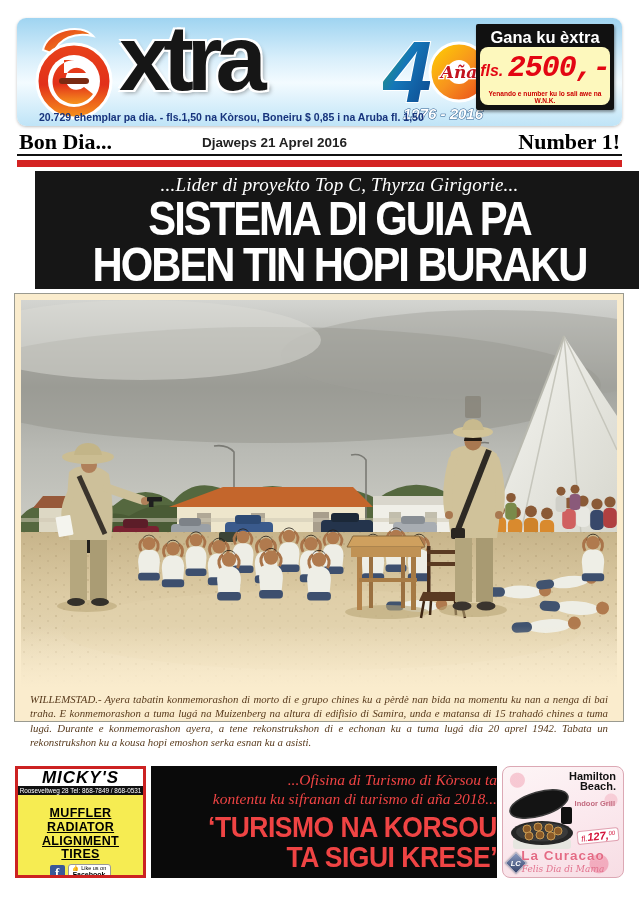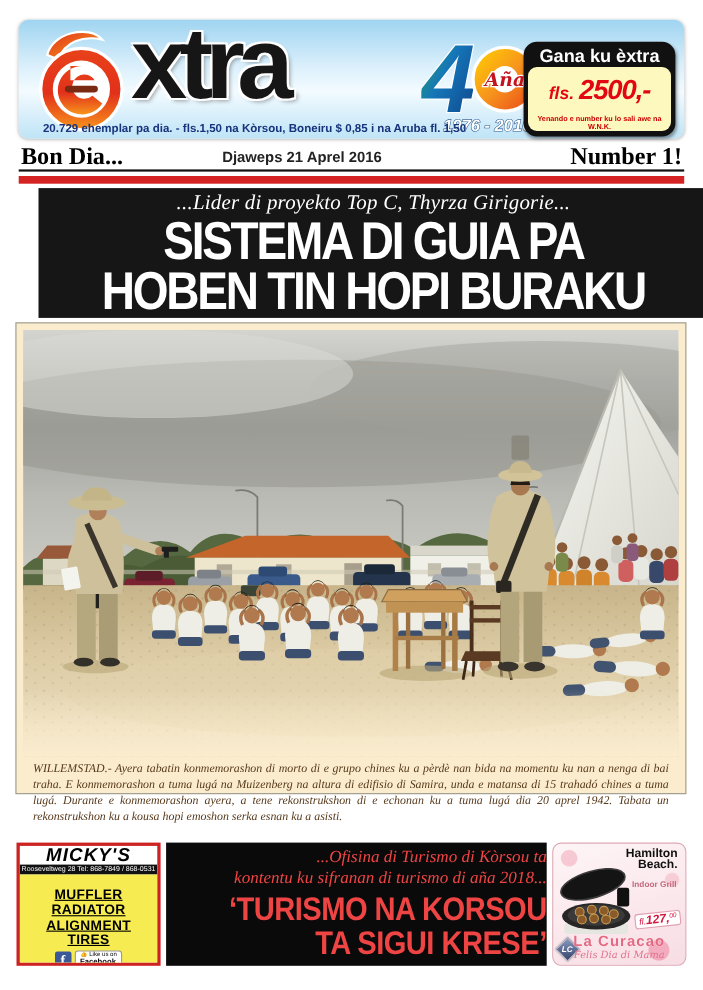--- a/index.html
+++ b/index.html
@@ -14,27 +14,27 @@
   .serif{font-family:"Liberation Serif",serif;}
 
   
   .masthead{position:absolute;top:18px;left:17px;width:605px;height:108px;border-radius:9px;
     background:linear-gradient(180deg,#9fd4f1 0%,#d9effb 38%,#f3fbff 60%,#bfe4f7 100%);
     box-shadow:0 1px 3px rgba(0,0,0,.25);}
   .elogo{position:absolute;left:12px;top:6px;}
   .logo-rest{position:absolute;left:102px;top:-12px;font-size:92px;font-weight:bold;letter-spacing:-7px;
     color:#161616;text-shadow:2px 2px 0 #fff,-2px -2px 0 #fff,2px -2px 0 #fff,-2px 2px 0 #fff,3px 3px 4px rgba(0,0,0,.35);text-align:right;}
   .badge40{position:absolute;left:366px;top:8px;}
-  .promo{position:absolute;right:8px;top:20px;width:138px;height:86px;background:#111;border-radius:12px;
+  .promo{position:absolute;right:8px;top:6px;width:138px;height:86px;background:#111;border-radius:2px;
     padding:3px 4px 4px;box-shadow:1px 2px 3px rgba(0,0,0,.4);}
   .promo-title{color:#fff;font-weight:bold;font-size:16.5px;text-align:center;line-height:20px;}
   .promo-body{background:var(--promo-yellow);border-radius:8px;height:58px;text-align:center;padding-top:6px;}
   .promo-amount{color:var(--promo-red);font-weight:bold;font-style:italic;line-height:30px;white-space:nowrap;}
   .promo-amount .cur{font-size:16px;}
-  .promo-amount .val{font-size:25px;letter-spacing:-1px;}
+  .promo-amount .val{font-size:30px;letter-spacing:-1px;font-family:Liberation Mono, monospace;}
   .promo-note{color:#c00;font-size:6.6px;font-weight:bold;margin-top:4px;}
   .tagline{position:absolute;left:22px;bottom:3px;font-size:10.5px;font-weight:bold;color:var(--tagline-blue);}
 
   
   .dateline{position:absolute;top:129px;left:17px;width:605px;height:27px;border-bottom:2px solid #111;}
   .greeting{position:absolute;left:2px;top:0;font-size:22px;font-weight:bold;}
   .pubdate{position:absolute;left:185px;top:6px;font-size:13.5px;font-weight:bold;color:#222;}
   .issue{position:absolute;right:2px;top:0;font-size:22px;font-weight:bold;}
   .redbar{position:absolute;top:160px;left:17px;width:605px;height:7px;background:var(--accent-red);}
 

